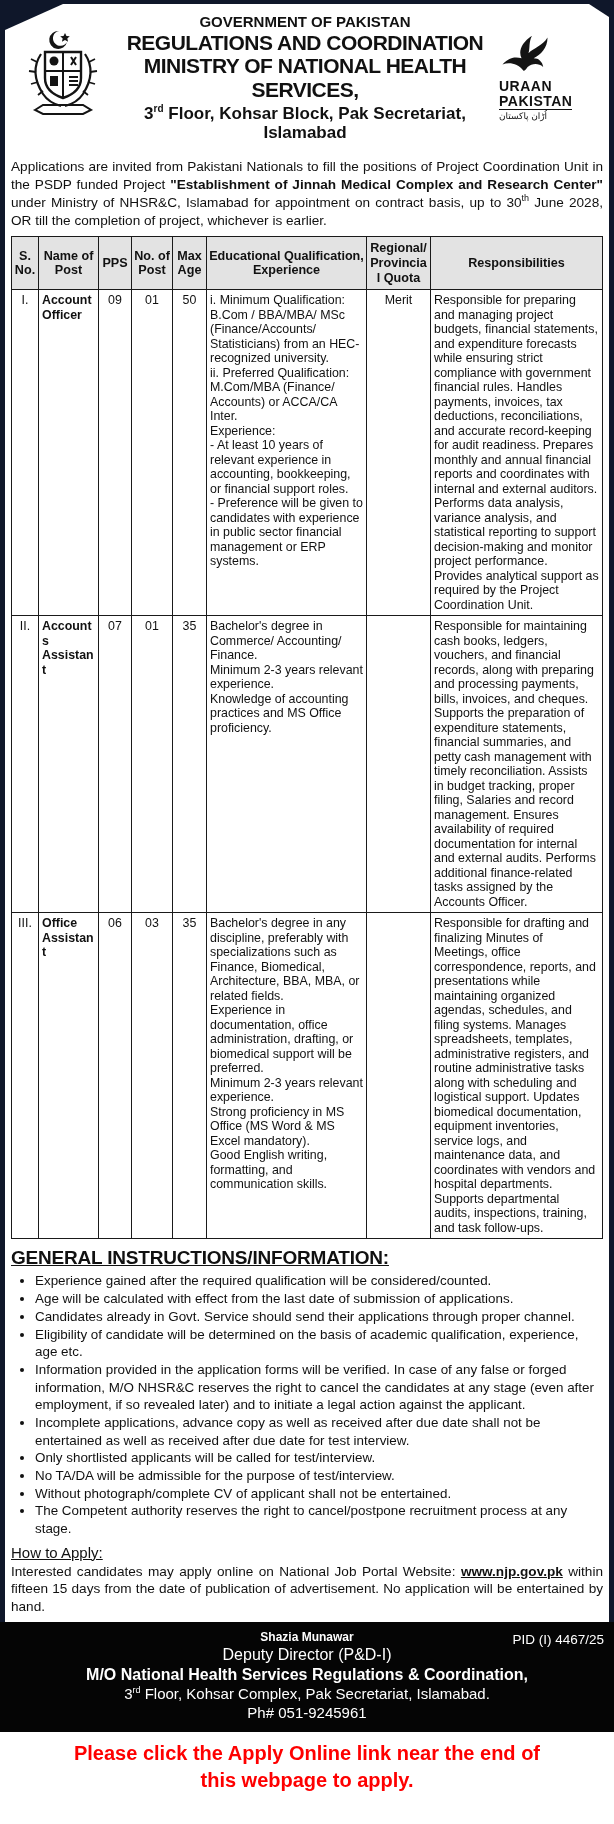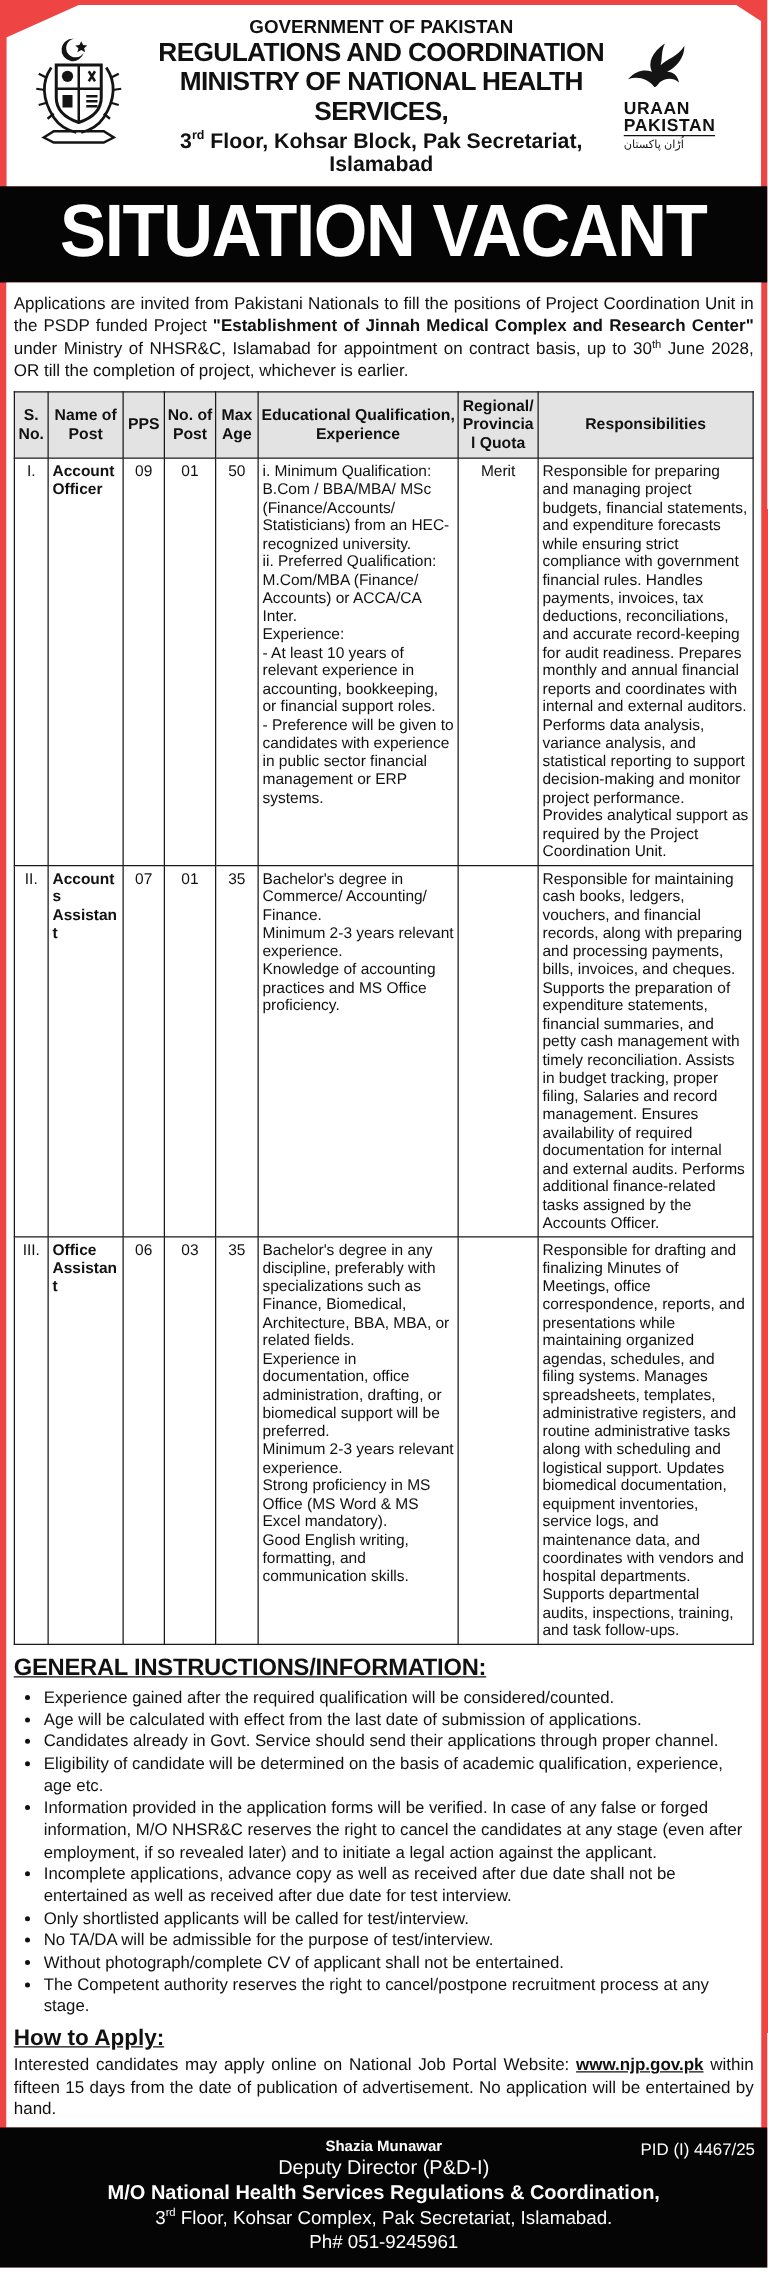--- a/index.html
+++ b/index.html
@@ -3,21 +3,21 @@
 <meta charset="utf-8">
 <style>
   * { margin: 0; padding: 0; box-sizing: border-box; }
   html, body { background: #ffffff; }
   body {
     width: 614px;
     font-family: "Liberation Sans", sans-serif;
     color: #111;
     -webkit-font-smoothing: antialiased;
   }
-  .ad-frame { background: #ef4444; width: 614px; }
+  .ad-frame { background: #0f172a; width: 614px; }
 
   
   .header-black { padding: 4px 5px 0 5px; }
   .header-box {
     background: #fff;
     clip-path: polygon(0 26px, 58px 0, calc(100% - 20px) 0, 100% 13px, 100% 100%, 0 100%);
     display: flex;
     align-items: center;
     padding: 6px 8px 8px 10px;
     min-height: 97px;
@@ -92,22 +92,22 @@
     margin-top: 8px;
     letter-spacing: -0.2px;
   }
   ul.gi-list { margin: 3px 0 0 24px; }
   ul.gi-list li {
     font-size: 13.4px;
     line-height: 1.32;
     text-align: left;
   }
   .hta-heading {
-    font-size: 18px;
-    font-weight: 700;
+    font-size: 15px;
+    font-weight: 400;
     text-decoration: underline;
     margin-top: 6px;
   }
   .hta-text { font-size: 13.6px; line-height: 1.3; margin-top: 2px; text-align: justify; }
   .hta-text b.url { font-weight: 800; text-decoration: underline; }
 
   
   .footer-black {
     background: #050505;
     color: #fff;
@@ -176,23 +176,20 @@
         <svg width="52" height="44" viewBox="0 0 60 50" aria-hidden="true">
           <path fill="#141414" d="M28 44 C22 36 12 34 4 37 C12 28 20 28 26 30 C22 22 26 12 38 4 C34 12 36 18 34 24 C40 18 50 16 56 6 C56 18 48 26 40 30 C46 30 50 34 51 40 C45 35 38 36 33 40 C31 43 29 45 28 44 Z"></path>
         </svg>
         <div class="uraan-name">URAAN</div>
         <div class="uraan-name2">PAKISTAN</div>
         <div class="uraan-urdu">اُڑان پاکستان</div>
       </div>
     </div>
   </div>
 
-  <div class="banner">
-    <span class="banner-text">SITUATION VACANT</span>
-  </div>
 
   <div class="body-white">
 
     <p class="intro"><span>Applications are invited from Pakistani Nationals to fill the positions of Project Coordination Unit in the PSDP funded Project </span><b>"Establishment of Jinnah Medical Complex and Research Center"</b><span> under Ministry of NHSR&amp;C, Islamabad for appointment on contract basis, up to 30</span><sup>th</sup><span> June 2028, OR till the completion of project, whichever is earlier.</span></p>
 
     <table class="vacancy">
       <colgroup>
         <col style="width:27px">
           <col style="width:60px">
           <col style="width:33px">

